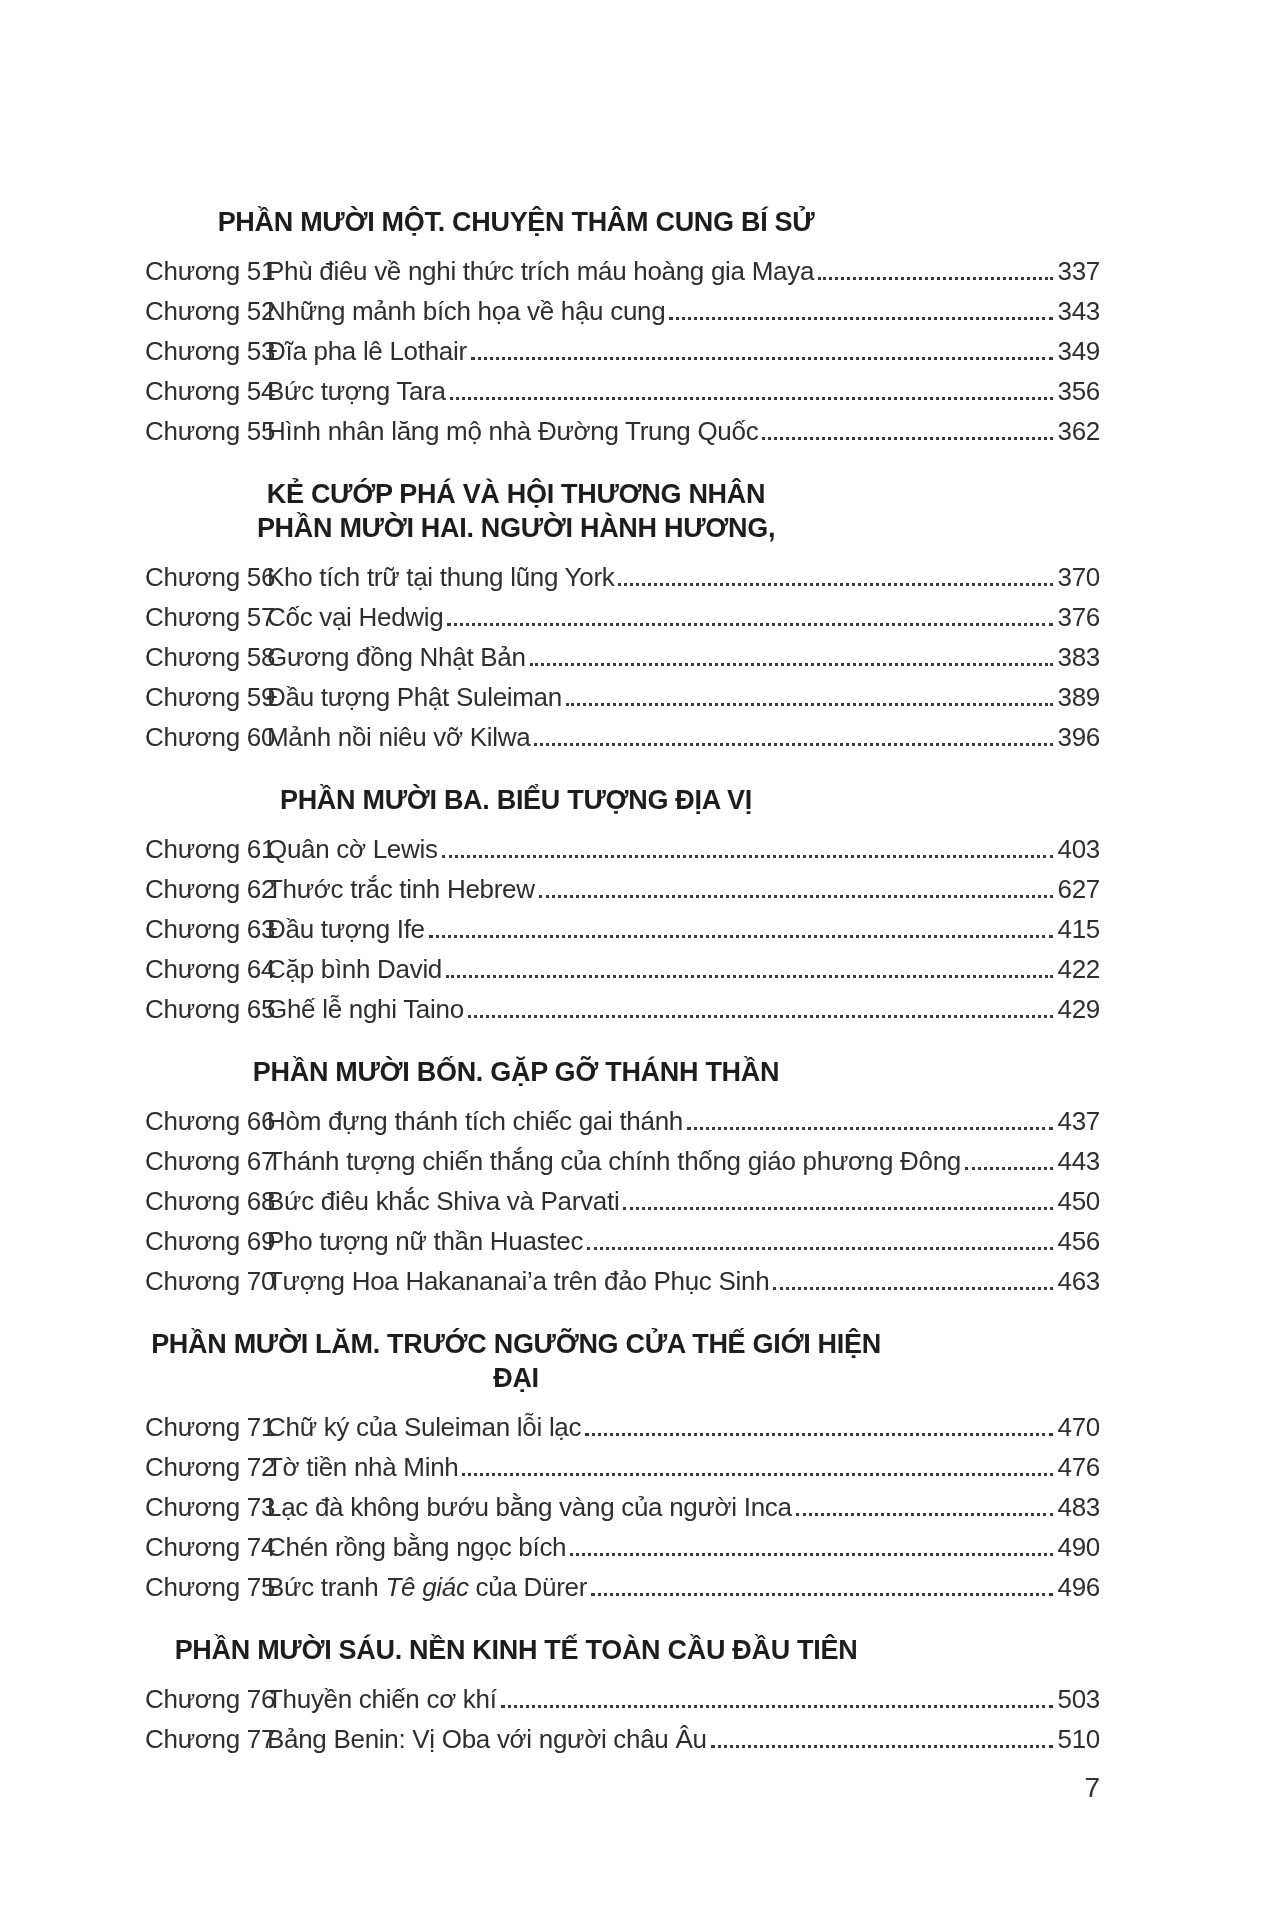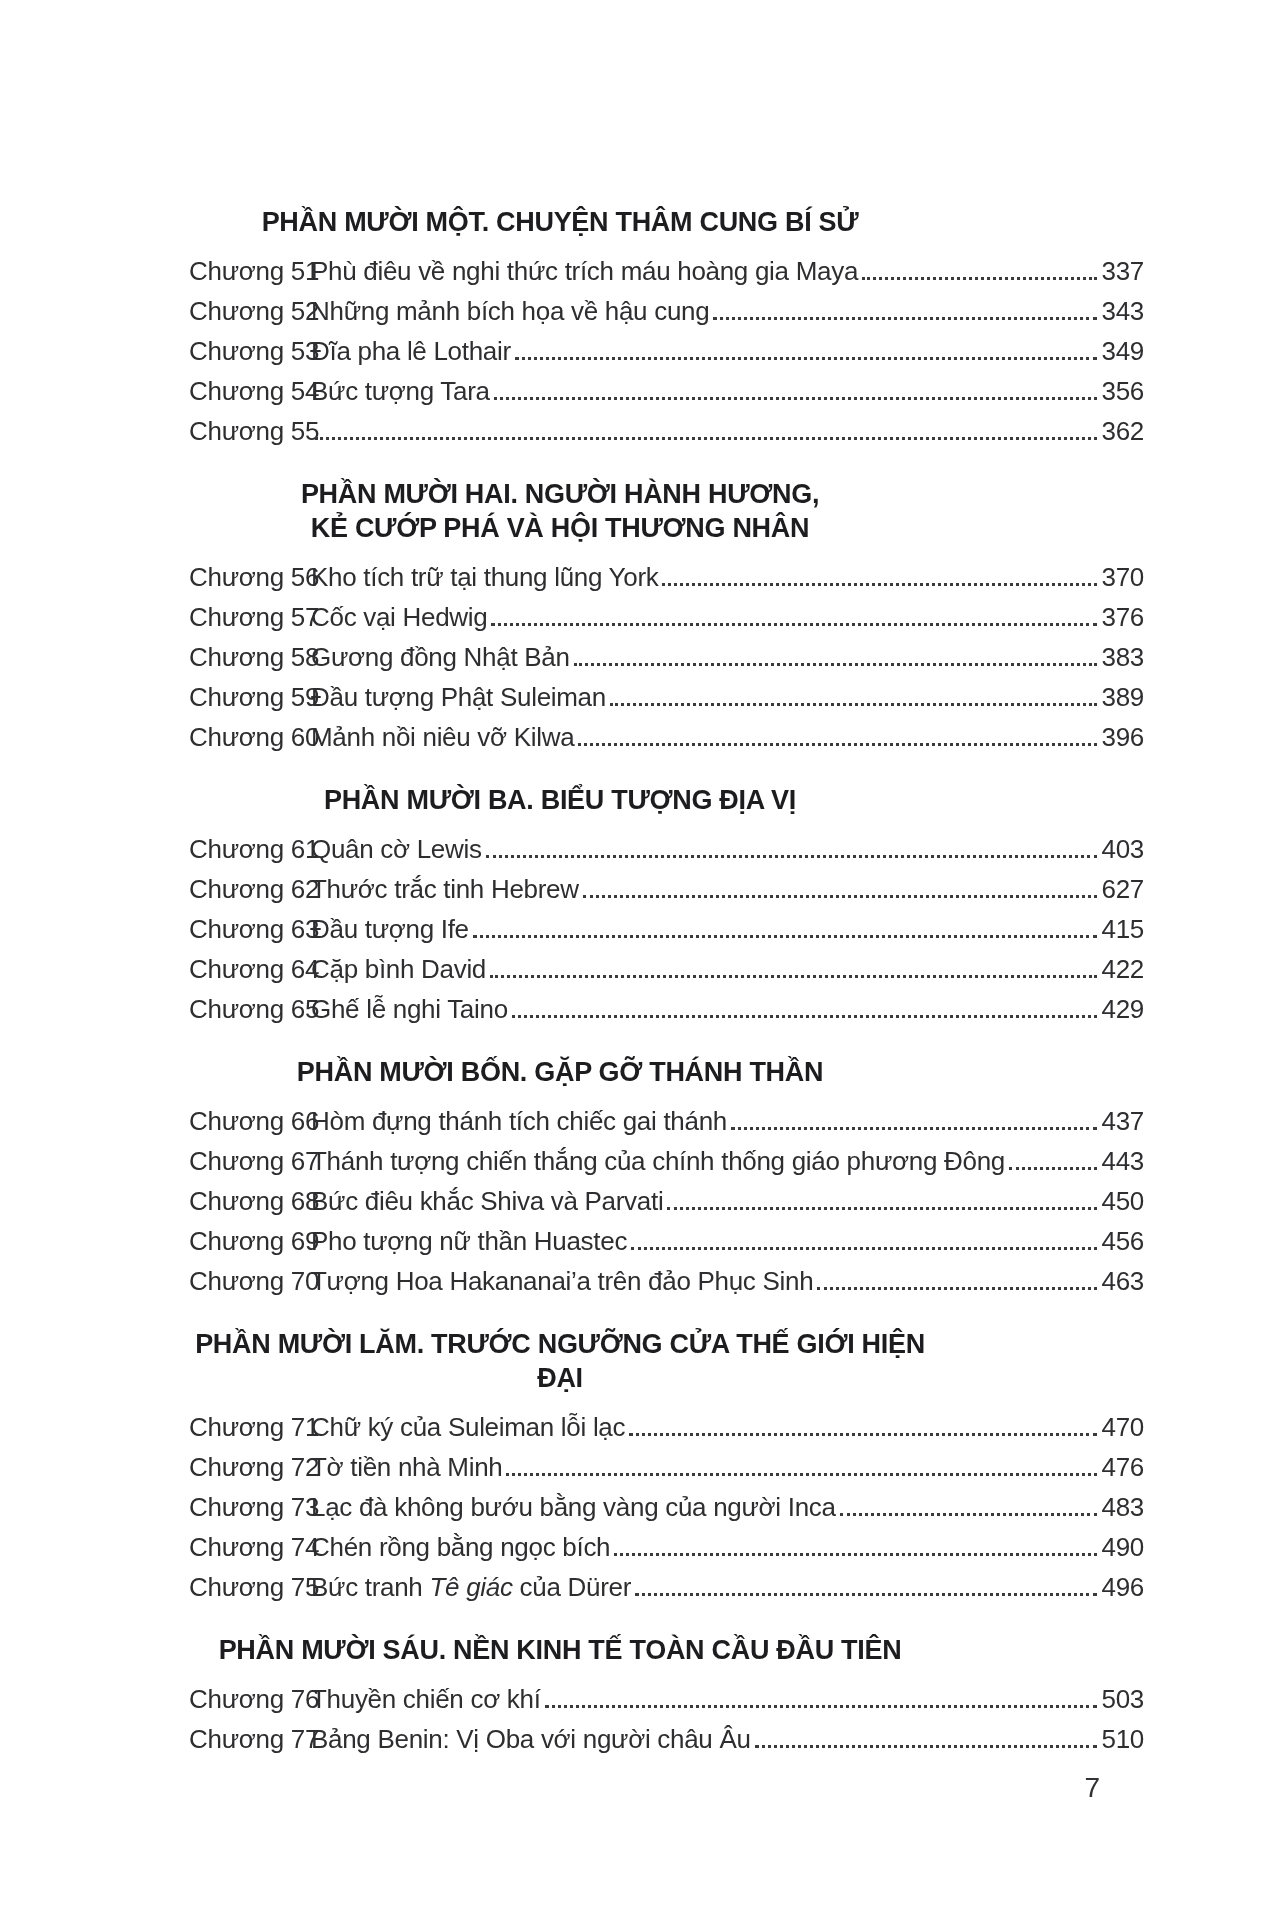--- a/index.html
+++ b/index.html
@@ -17,21 +17,20 @@
   }
   .page {
     box-sizing: border-box;
     width: 1276px;
     height: 1922px;
     padding: 205px 0 0 145px;
     position: relative;
   }
   .content {
     width: 955px; 
-    margin-left: 44px;
   }
   .toc-section { margin: 0; }
   .toc-section + .toc-section { margin-top: 26px; }
   .section-heading {
     width: 742px;            
     text-align: center;
     font-weight: 700;
     font-size: 27px;
     line-height: 34px;
     letter-spacing: -0.3px;
@@ -106,28 +105,29 @@
             <span class="chapter-page-number">349</span>
           </div>
           <div class="toc-row">
             <span class="chapter-label">Chương 54</span>
             <span class="chapter-title">Bức tượng Tara</span>
             <span class="dot-leader"></span>
             <span class="chapter-page-number">356</span>
           </div>
           <div class="toc-row">
             <span class="chapter-label">Chương 55</span>
+            <span class="chapter-title">Hình nhân lăng mộ nhà Đường Trung Quốc</span>
             <span class="dot-leader"></span>
             <span class="chapter-page-number">362</span>
           </div>
         </section>
         <section class="toc-section">
           <div class="section-heading">
+            <div class="heading-line">KẺ CƯỚP PHÁ VÀ HỘI THƯƠNG NHÂN</div>
             <div class="heading-line">PHẦN MƯỜI HAI. NGƯỜI HÀNH HƯƠNG,</div>
-            <div class="heading-line">KẺ CƯỚP PHÁ VÀ HỘI THƯƠNG NHÂN</div>
           </div>
           <div class="toc-row">
             <span class="chapter-label">Chương 56</span>
             <span class="chapter-title">Kho tích trữ tại thung lũng York</span>
             <span class="dot-leader"></span>
             <span class="chapter-page-number">370</span>
           </div>
           <div class="toc-row">
             <span class="chapter-label">Chương 57</span>
             <span class="chapter-title">Cốc vại Hedwig</span>

